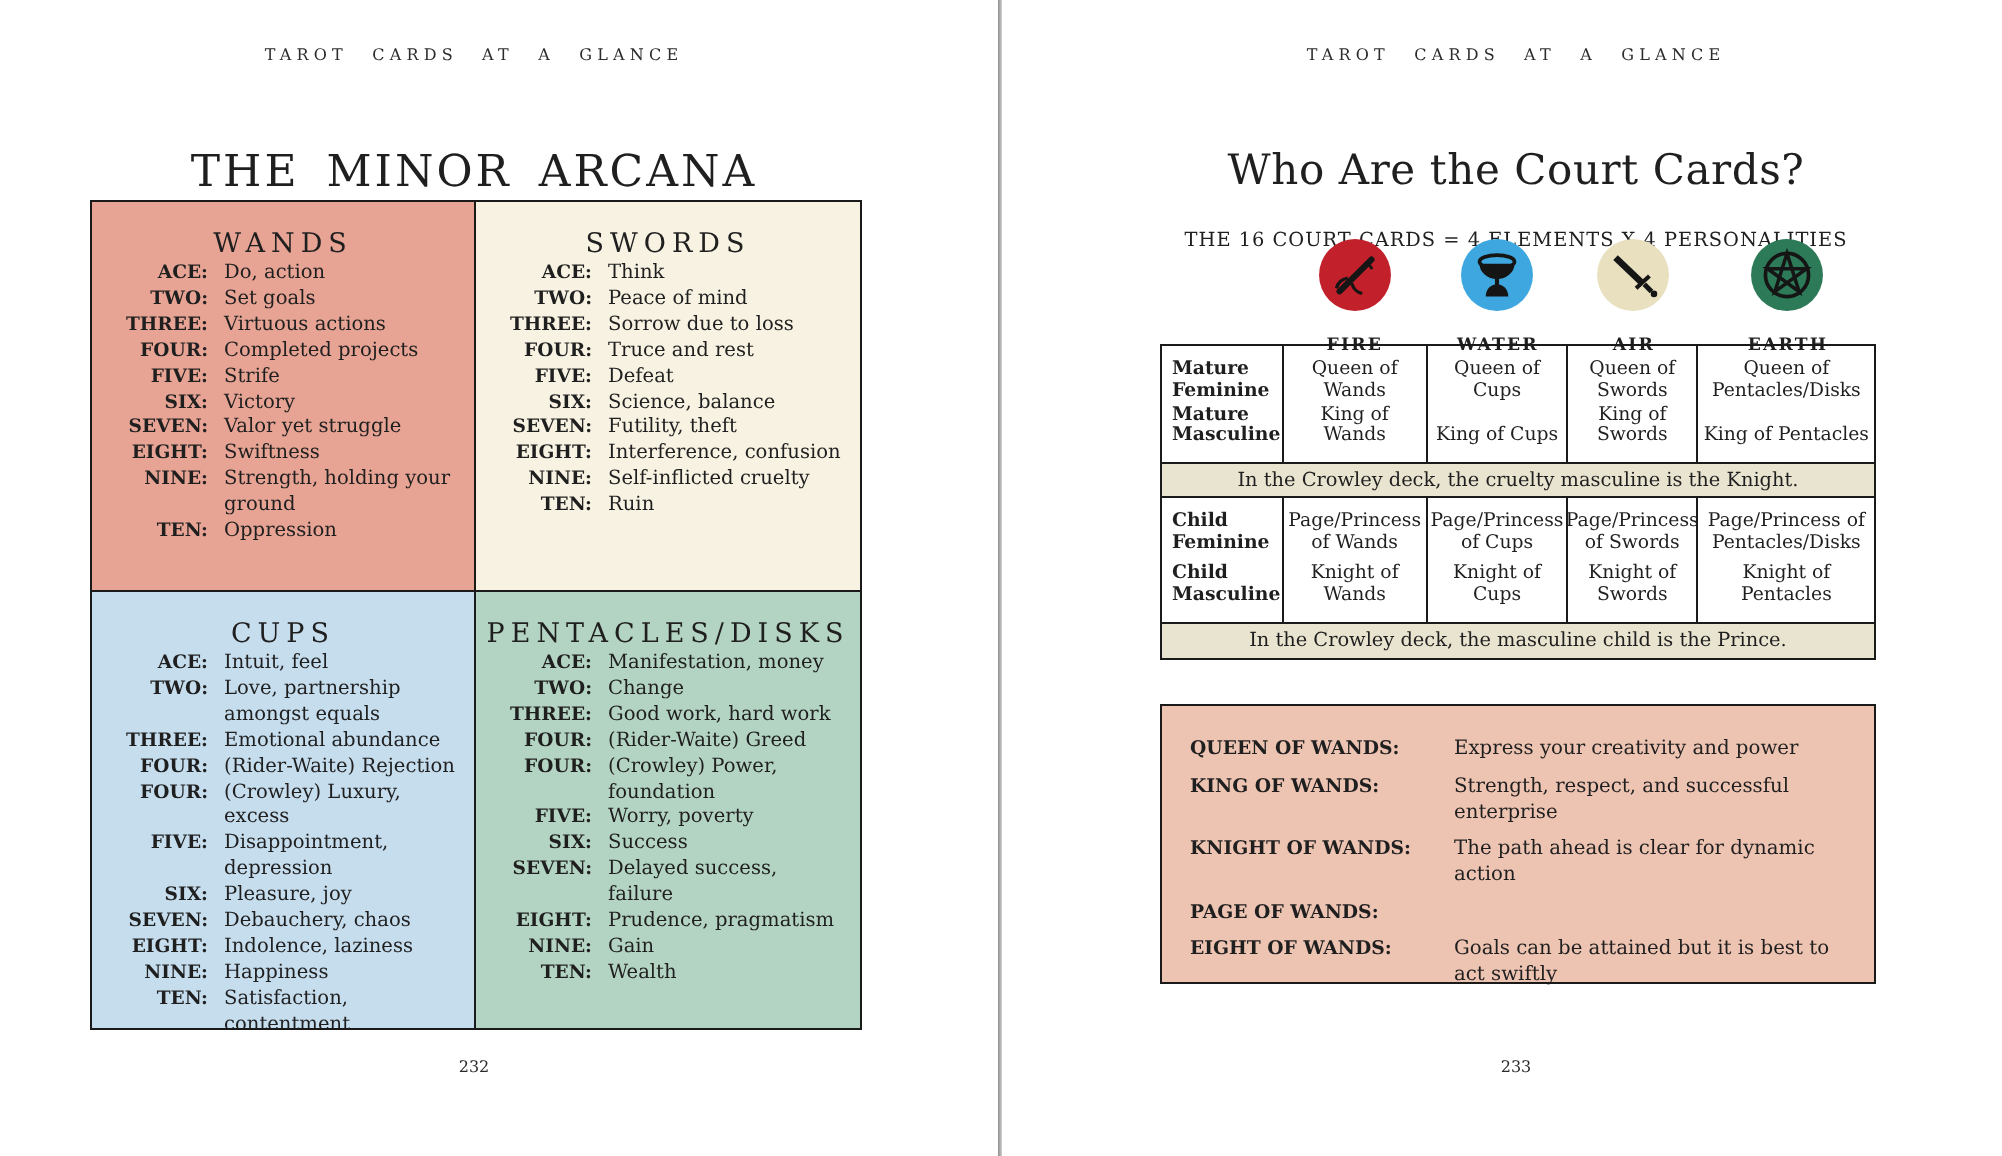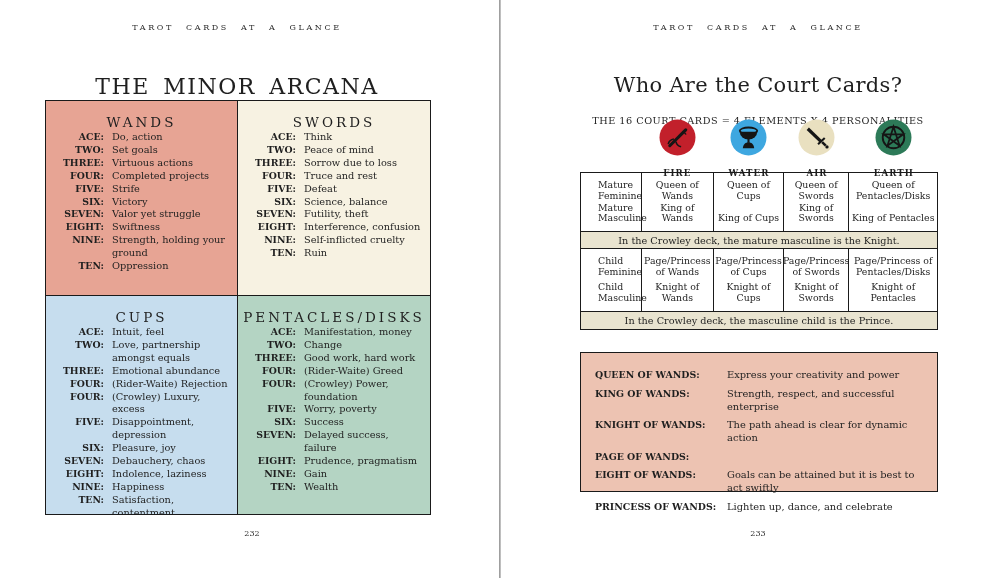--- a/index.html
+++ b/index.html
@@ -45,35 +45,35 @@
 
   
   .court-table{position:absolute;left:79px;top:172px;width:358px;height:158px;
                border:1.6px solid #1a1a1a;box-sizing:border-box;display:grid;
                grid-template-columns:17% 20.4% 19.6% 18.4% 24.6%;
                grid-template-rows:1fr 18px 1.06fr 18px;}
   .ct-cell{border-right:1.1px solid #1a1a1a;padding:7px 2px;display:flex;
            flex-direction:column;justify-content:space-between;align-items:center;
            text-align:center;font-size:9.4px;line-height:10.8px;box-sizing:border-box;}
   .ct-cell.last-col{border-right:none;}
-  .ct-label{align-items:flex-start;text-align:left;padding-left:5px;font-weight:normal;margin-left:12px;}
+  .ct-label{align-items:flex-start;text-align:left;padding-left:5px;font-weight:bold;}
   .ct-banner{grid-column:1/-1;border-top:1.1px solid #1a1a1a;border-bottom:1.1px solid #1a1a1a;
              display:flex;align-items:center;justify-content:center;font-size:9.7px;}
   .ct-banner.no-bottom{border-bottom:none;}
 
   
   .meanings-box{position:absolute;left:79px;top:352px;width:358px;height:140px;
                 border:1.6px solid #1a1a1a;box-sizing:border-box;
                 padding:15px 10px 0 14px;display:flex;flex-direction:column;gap:5.5px;}
   .m-row{display:flex;}
   .m-key{flex:0 0 132px;font-weight:bold;font-size:9.4px;line-height:13px;}
   .m-val{flex:1;font-size:9.9px;line-height:13px;}
 
   .page-num{position:absolute;top:529px;text-align:center;font-size:8px;color:#2b2b2b;}
-  .pn-left{left:0;width:474px;padding-left:15px;}
+  .pn-left{left:0;width:474px;}
   .pn-right{left:17px;width:480px;}
 </style>
 </head>
 <body>
 
 <div class="spread">
 
   <div class="page left">
     <div class="running-head rh-left">TAROT CARDS AT A GLANCE</div>
     <h1 class="title title-left">THE MINOR ARCANA</h1>
@@ -387,21 +387,21 @@
         <span>King of Cups</span>
       </div>
       <div class="ct-cell">
         <span>Queen of Swords</span>
         <span>King of Swords</span>
       </div>
       <div class="ct-cell last-col">
         <span>Queen of Pentacles/Disks</span>
         <span>King of Pentacles</span>
       </div>
-      <div class="ct-banner" style="background-color: rgb(233, 228, 208);">In the Crowley deck, the mature masculine is the Knight.</div>
+      <div class="ct-banner" style="background-color: rgb(233, 228, 208);">In the Crowley deck, the cruelty masculine is the Knight.</div>
 
       <div class="ct-cell ct-label">
         <span>Child Feminine</span>
         <span>Child Masculine</span>
       </div>
       <div class="ct-cell">
         <span>Page/Princess of Wands</span>
         <span>Knight of Wands</span>
       </div>
       <div class="ct-cell">
@@ -438,22 +438,18 @@
 
         <div class="m-row">
           <span class="m-key">PAGE OF WANDS:</span>
         </div>
 
         <div class="m-row">
           <span class="m-key">EIGHT OF WANDS:</span>
           <span class="m-val">Goals can be attained but it is best to act swiftly</span>
         </div>
 
-        <div class="m-row">
-          <span class="m-key">PRINCESS OF WANDS:</span>
-          <span class="m-val">Lighten up, dance, and celebrate</span>
-        </div>
       </div>
 
     <div class="page-num pn-right">233</div>
   </div>
 
 </div>
 
 </body></html>

